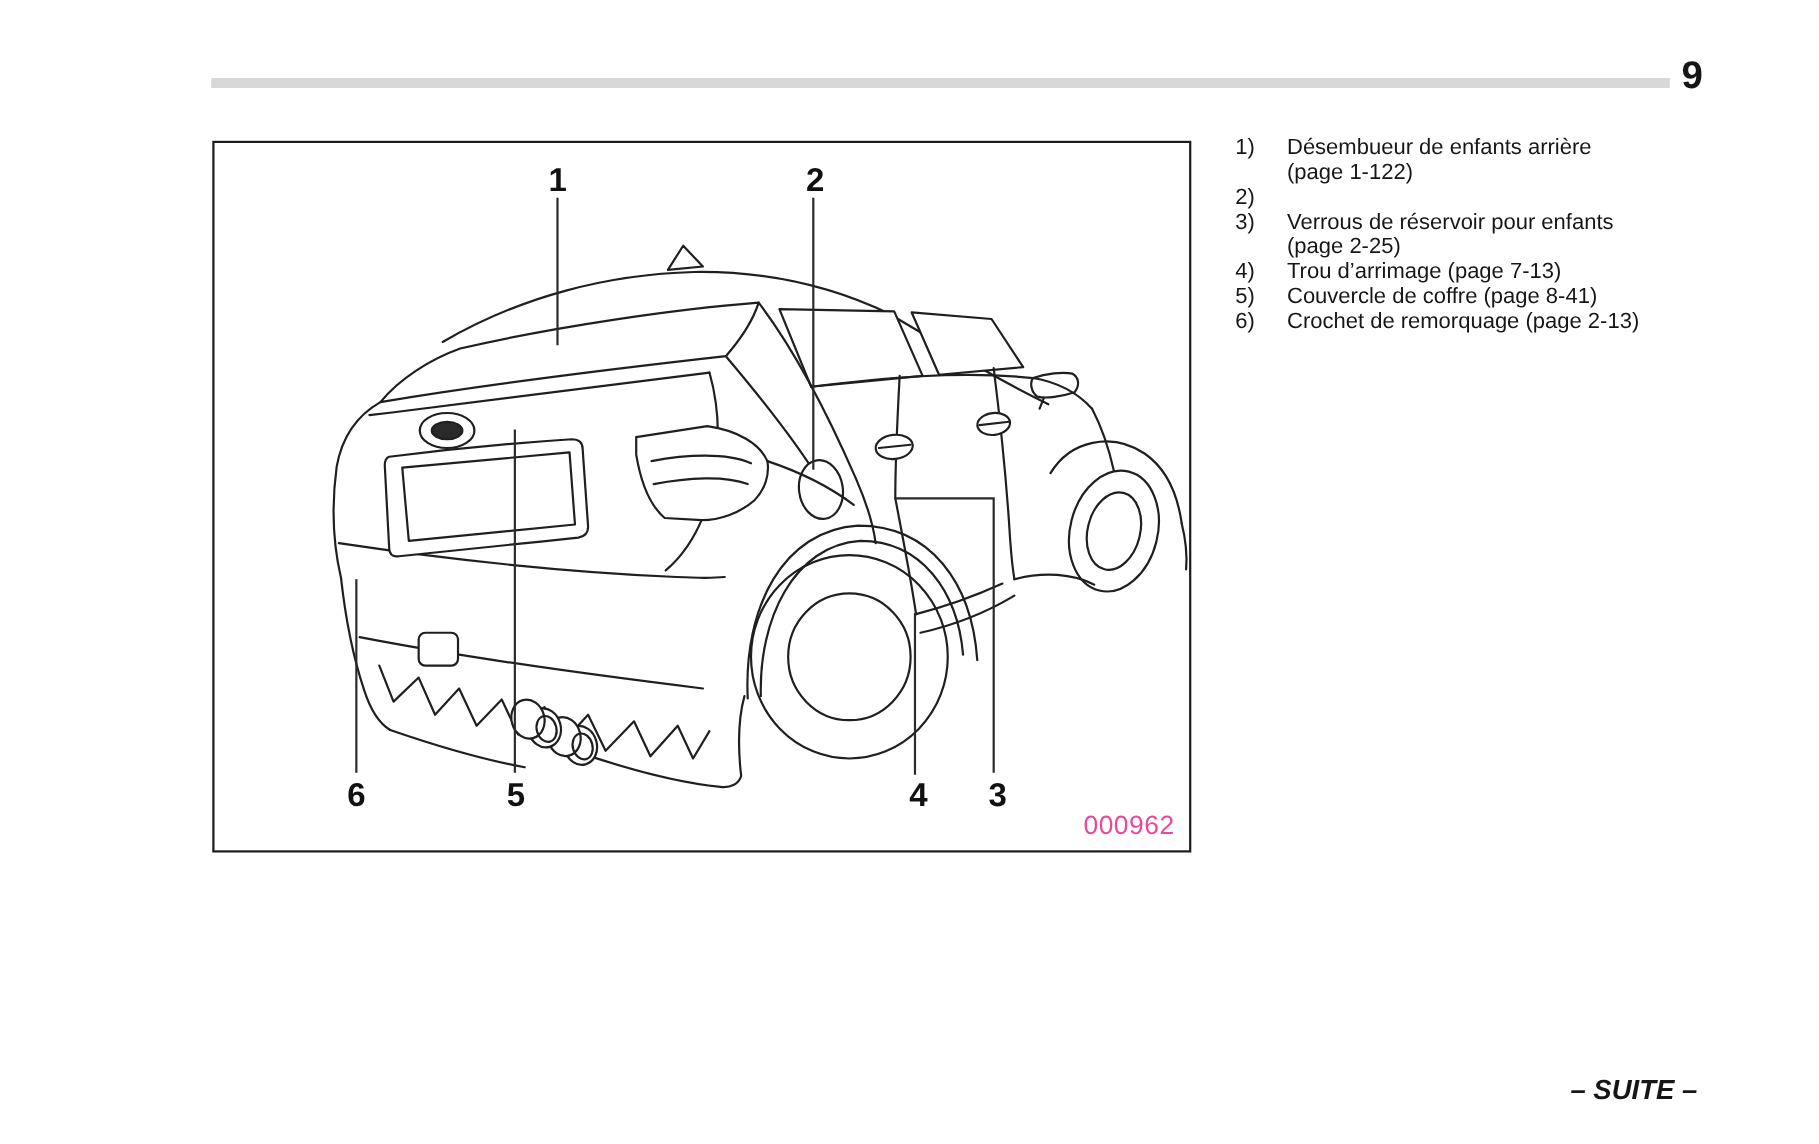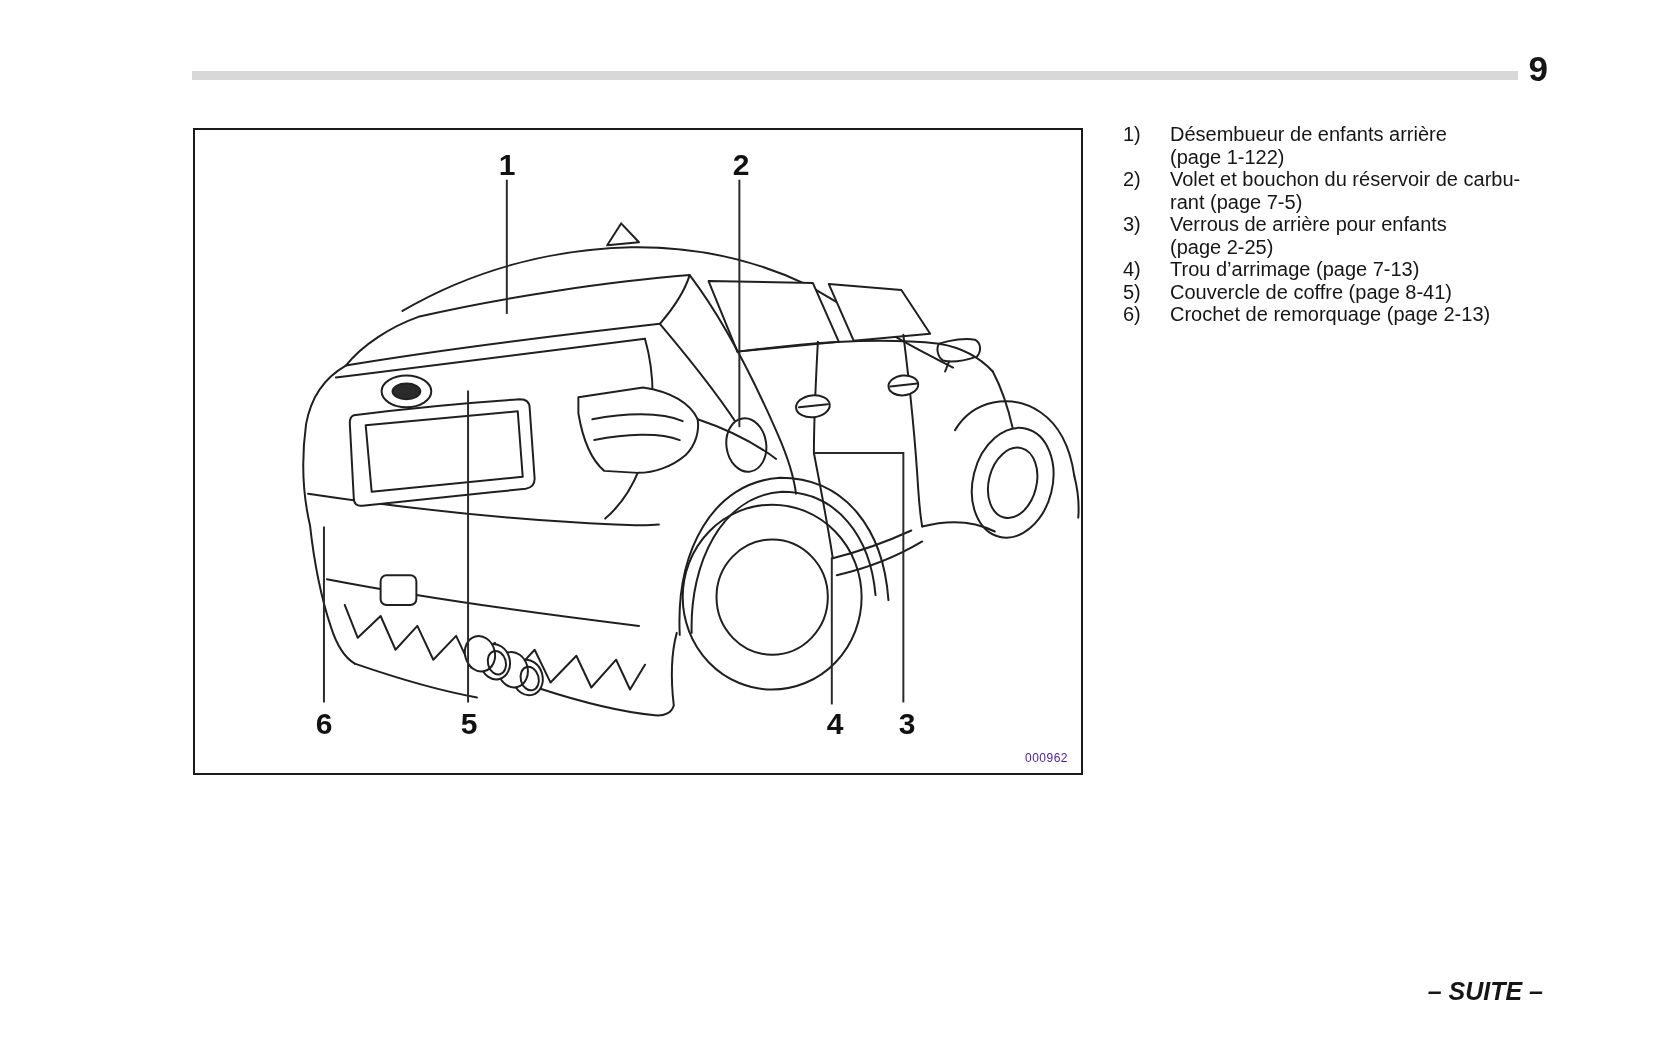--- a/index.html
+++ b/index.html
@@ -19,21 +19,21 @@
     position:absolute; left:193px; top:128px; width:890px; height:647px;
     border:2px solid #1a1a1a; box-sizing:border-box; background:#fff;
   }
   .figure-box svg { position:absolute; left:0; top:0; width:886px; height:643px; }
   .callout {
     position:absolute; transform:translate(-50%,-50%);
     font-size:30px; font-weight:bold; color:#111; line-height:1;
   }
   .figure-code {
     position:absolute; right:13px; bottom:8px;
-    font-size:12px; color:#4c1d95; letter-spacing:0.5px;
+    font-size:24px; color:#ec4899; letter-spacing:0.5px;
   }
   .parts-list {
     position:absolute; left:1123px; top:123px; width:435px;
     font-size:20px; line-height:22.5px; color:#161616;
   }
   .parts-item { display:flex; align-items:flex-start; }
   .parts-item .num { flex:none; width:47px; }
   .parts-item .text { flex:1; }
   .suite-note {
     position:absolute; right:111px; top:977px;
@@ -152,29 +152,25 @@
 <div class="parts-list">
   <div class="parts-item">
     <div class="num">1)</div>
     <div class="text">
       <div>Désembueur de enfants arrière</div>
       <div>(page 1-122)</div>
     </div>
   </div>
   <div class="parts-item">
     <div class="num">2)</div>
-    <div class="text">
-      <div>Volet et bouchon du réservoir de carbu-</div>
-      <div>rant (page 7-5)</div>
-    </div>
   </div>
   <div class="parts-item">
     <div class="num">3)</div>
     <div class="text">
-      <div>Verrous de arrière pour enfants</div>
+      <div>Verrous de réservoir pour enfants</div>
       <div>(page 2-25)</div>
     </div>
   </div>
   <div class="parts-item">
     <div class="num">4)</div>
     <div class="text">
       <div>Trou d’arrimage (page 7-13)</div>
     </div>
   </div>
   <div class="parts-item">

